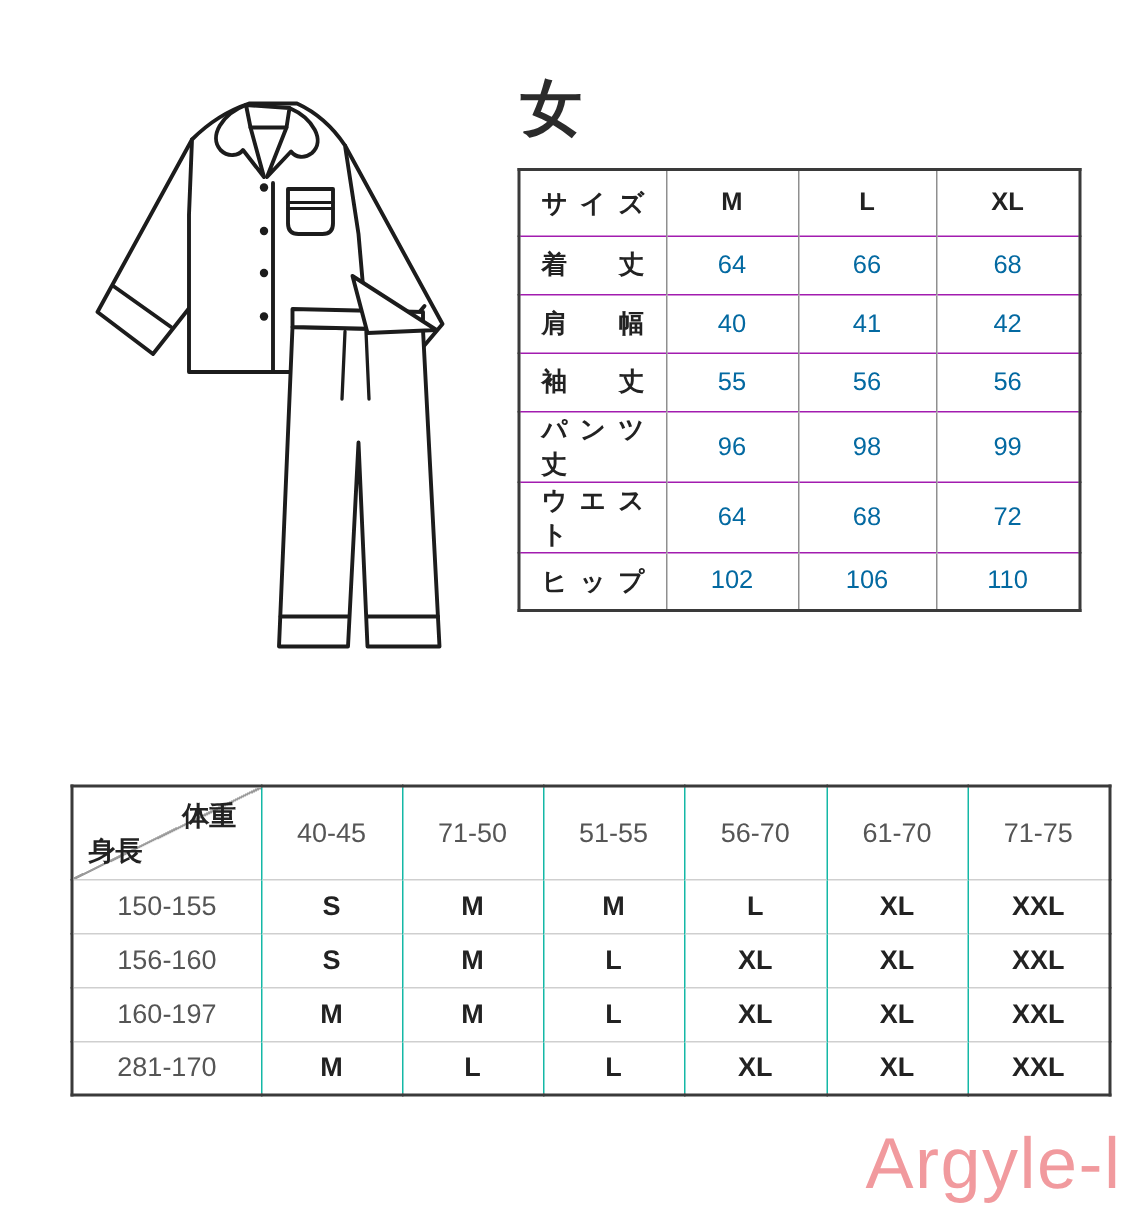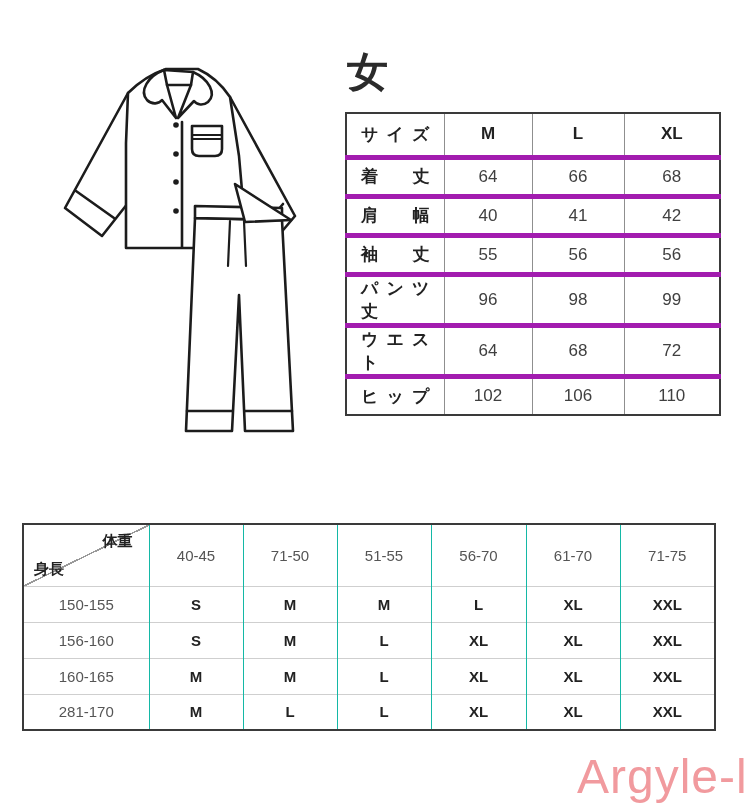--- a/index.html
+++ b/index.html
@@ -25,35 +25,35 @@
   
   table { border-collapse:collapse; table-layout:fixed; background:#fff; }
   td { vertical-align:middle; text-align:center; overflow:hidden; }
 
   .size-table {
     position:absolute; left:345px; top:112px; width:374px;
     border:2px solid #3a3a3a; font-size:17px;
   }
   .size-table tr { height:39px; }
   .size-table tr:first-child { height:44px; }
-  .size-table td { border-left:1px solid #8f8f8f; border-top:5px solid #a21caf; }
+  .size-table td { border-left:1px solid #8f8f8f; border-top:1px solid #a21caf; }
   .size-table td:first-child { border-left:none; }
   .size-table tr:first-child td { border-top:none; }
   .size-table .lbl {
     font-weight:bold; color:#222;
     text-align:justify; text-align-last:justify;
     padding:0 14px;
   }
   .size-table .hdr { font-weight:bold; color:#222; }
-  .size-table .num { color:#404040; font-weight:normal; }
+  .size-table .num { color:#0369a1; font-weight:normal; }
 
   
   .fit-table {
-    position:absolute; left:22px; top:523px; width:692px;
-    border:2px solid #3a3a3a; font-size:15px;
+    position:absolute; left:47px; top:523px; width:692px;
+    border:2px solid #3a3a3a; font-size:18px;
   }
   .fit-table tr { height:36px; }
   .fit-table tr.head-row { height:62px; }
   .fit-table td { border-left:1px solid #14b8a6; border-top:1px solid #cfcfcf; }
   .fit-table td:first-child { border-left:none; }
   .fit-table tr:first-child td { border-top:none; }
   .fit-table .corner {
     position:relative;
     background:linear-gradient(to bottom right,
       transparent calc(50% - 0.8px),
@@ -212,21 +212,21 @@
   <tr>
     <td class="h-lbl">156-160</td>
     <td class="sz">S</td>
     <td class="sz">M</td>
     <td class="sz">L</td>
     <td class="sz">XL</td>
     <td class="sz">XL</td>
     <td class="sz">XXL</td>
   </tr>
   <tr>
-    <td class="h-lbl">160-165</td>
+    <td class="h-lbl">160-197</td>
     <td class="sz">M</td>
     <td class="sz">M</td>
     <td class="sz">L</td>
     <td class="sz">XL</td>
     <td class="sz">XL</td>
     <td class="sz">XXL</td>
   </tr>
   <tr>
     <td class="h-lbl">281-170</td>
     <td class="sz">M</td>

